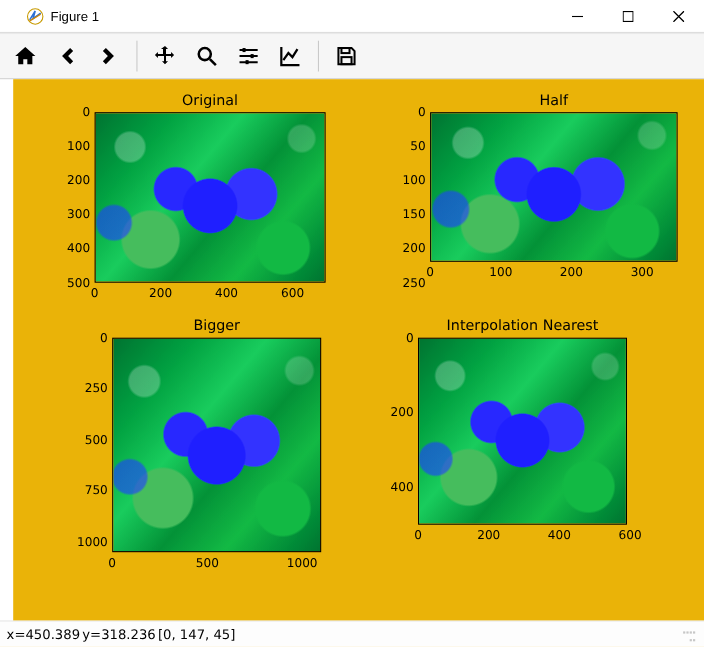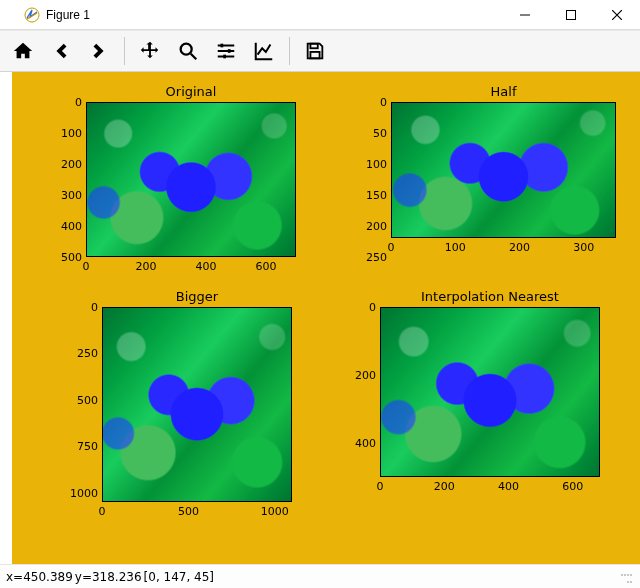--- a/index.html
+++ b/index.html
@@ -249,21 +249,21 @@
       </div>
       <div class="axis-text ytick" style="top: 0px;">0</div>
       <div class="axis-text ytick" style="top: 46.41px;">250</div>
       <div class="axis-text ytick" style="top: 92.82px;">500</div>
       <div class="axis-text ytick" style="top: 139.23px;">750</div>
       <div class="axis-text ytick" style="top: 185.64px;">1000</div>
       <div class="axis-text xtick" style="left: 0px;">0</div>
       <div class="axis-text xtick" style="left: 86.45px;">500</div>
       <div class="axis-text xtick" style="left: 172.71px;">1000</div>
     </div>
-    <div class="subplot" style="left: 368px; top: 235px; width: 220px; height: 170px; border-radius: 20px;">
+    <div class="subplot" style="left: 368px; top: 235px; width: 190px; height: 170px; border-radius: 20px;">
       <div class="sub-title">Interpolation Nearest</div>
       <div class="plot-img">
         <div class="photo"></div>
       </div>
       <div class="axis-text ytick" style="top: 0px;">0</div>
       <div class="axis-text ytick" style="top: 68px;">200</div>
       <div class="axis-text ytick" style="top: 136px;">400</div>
       <div class="axis-text xtick" style="left: 0px;">0</div>
       <div class="axis-text xtick" style="left: 64.35px;">200</div>
       <div class="axis-text xtick" style="left: 128.475px;">400</div>

